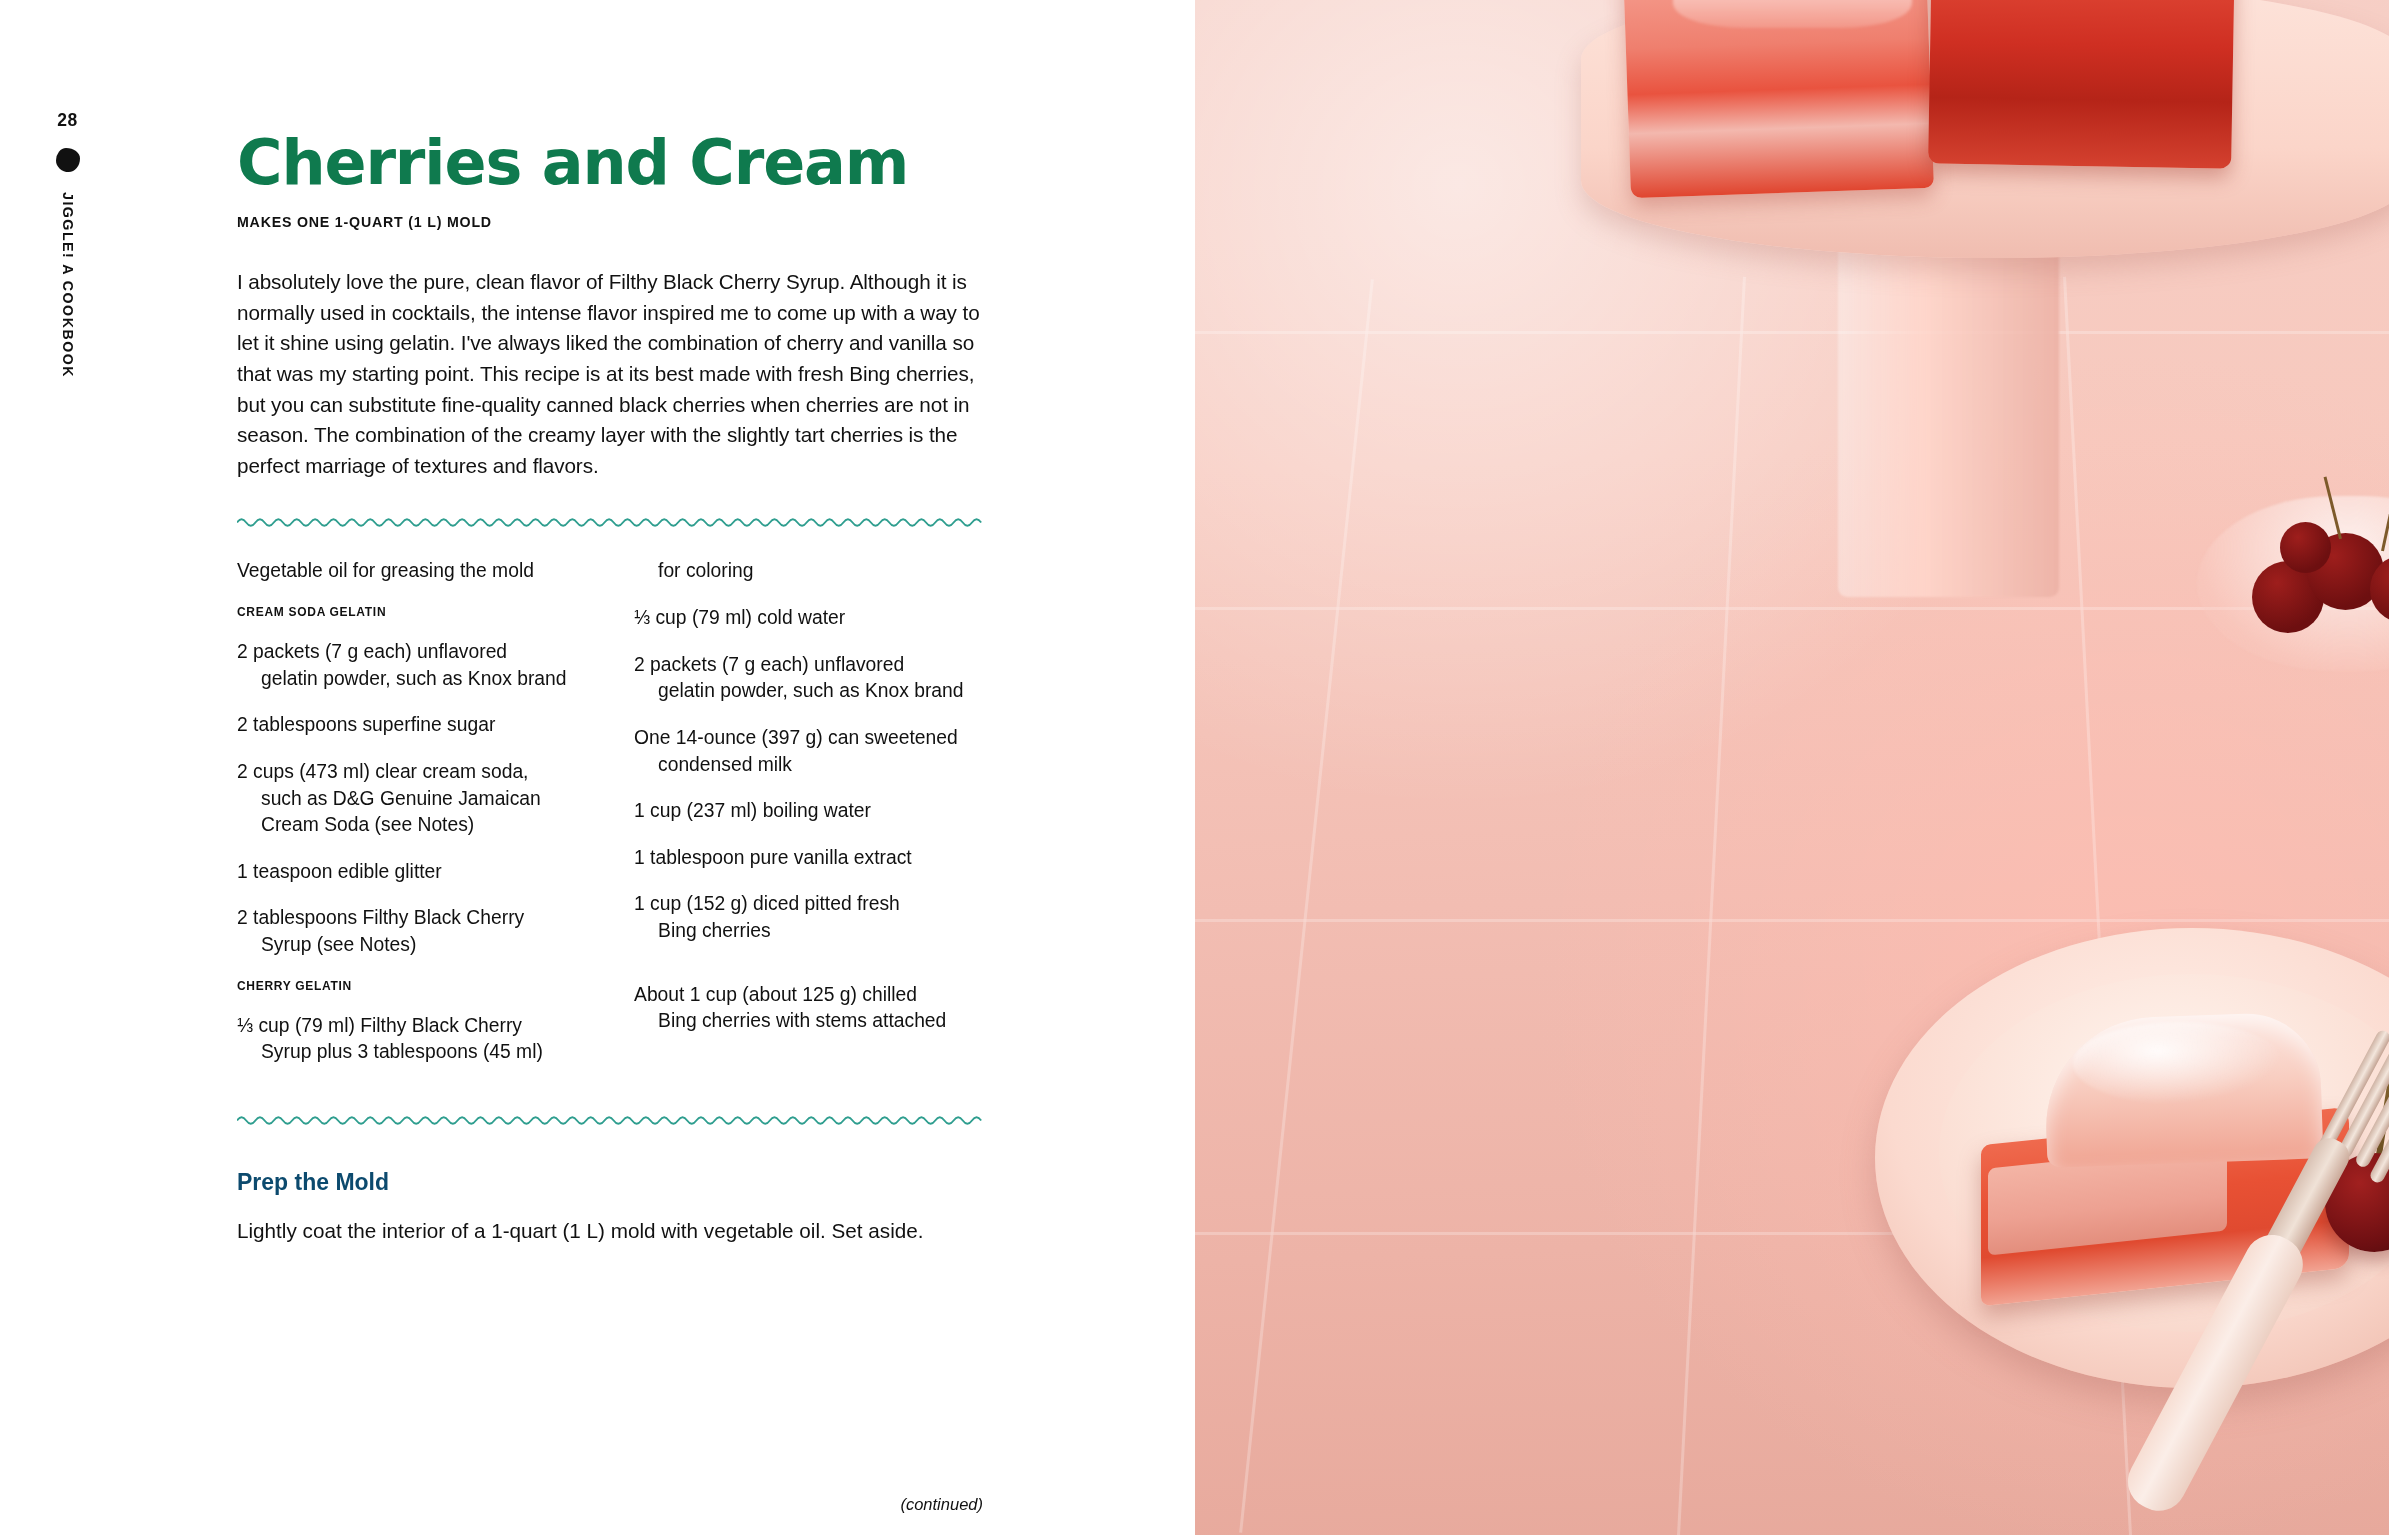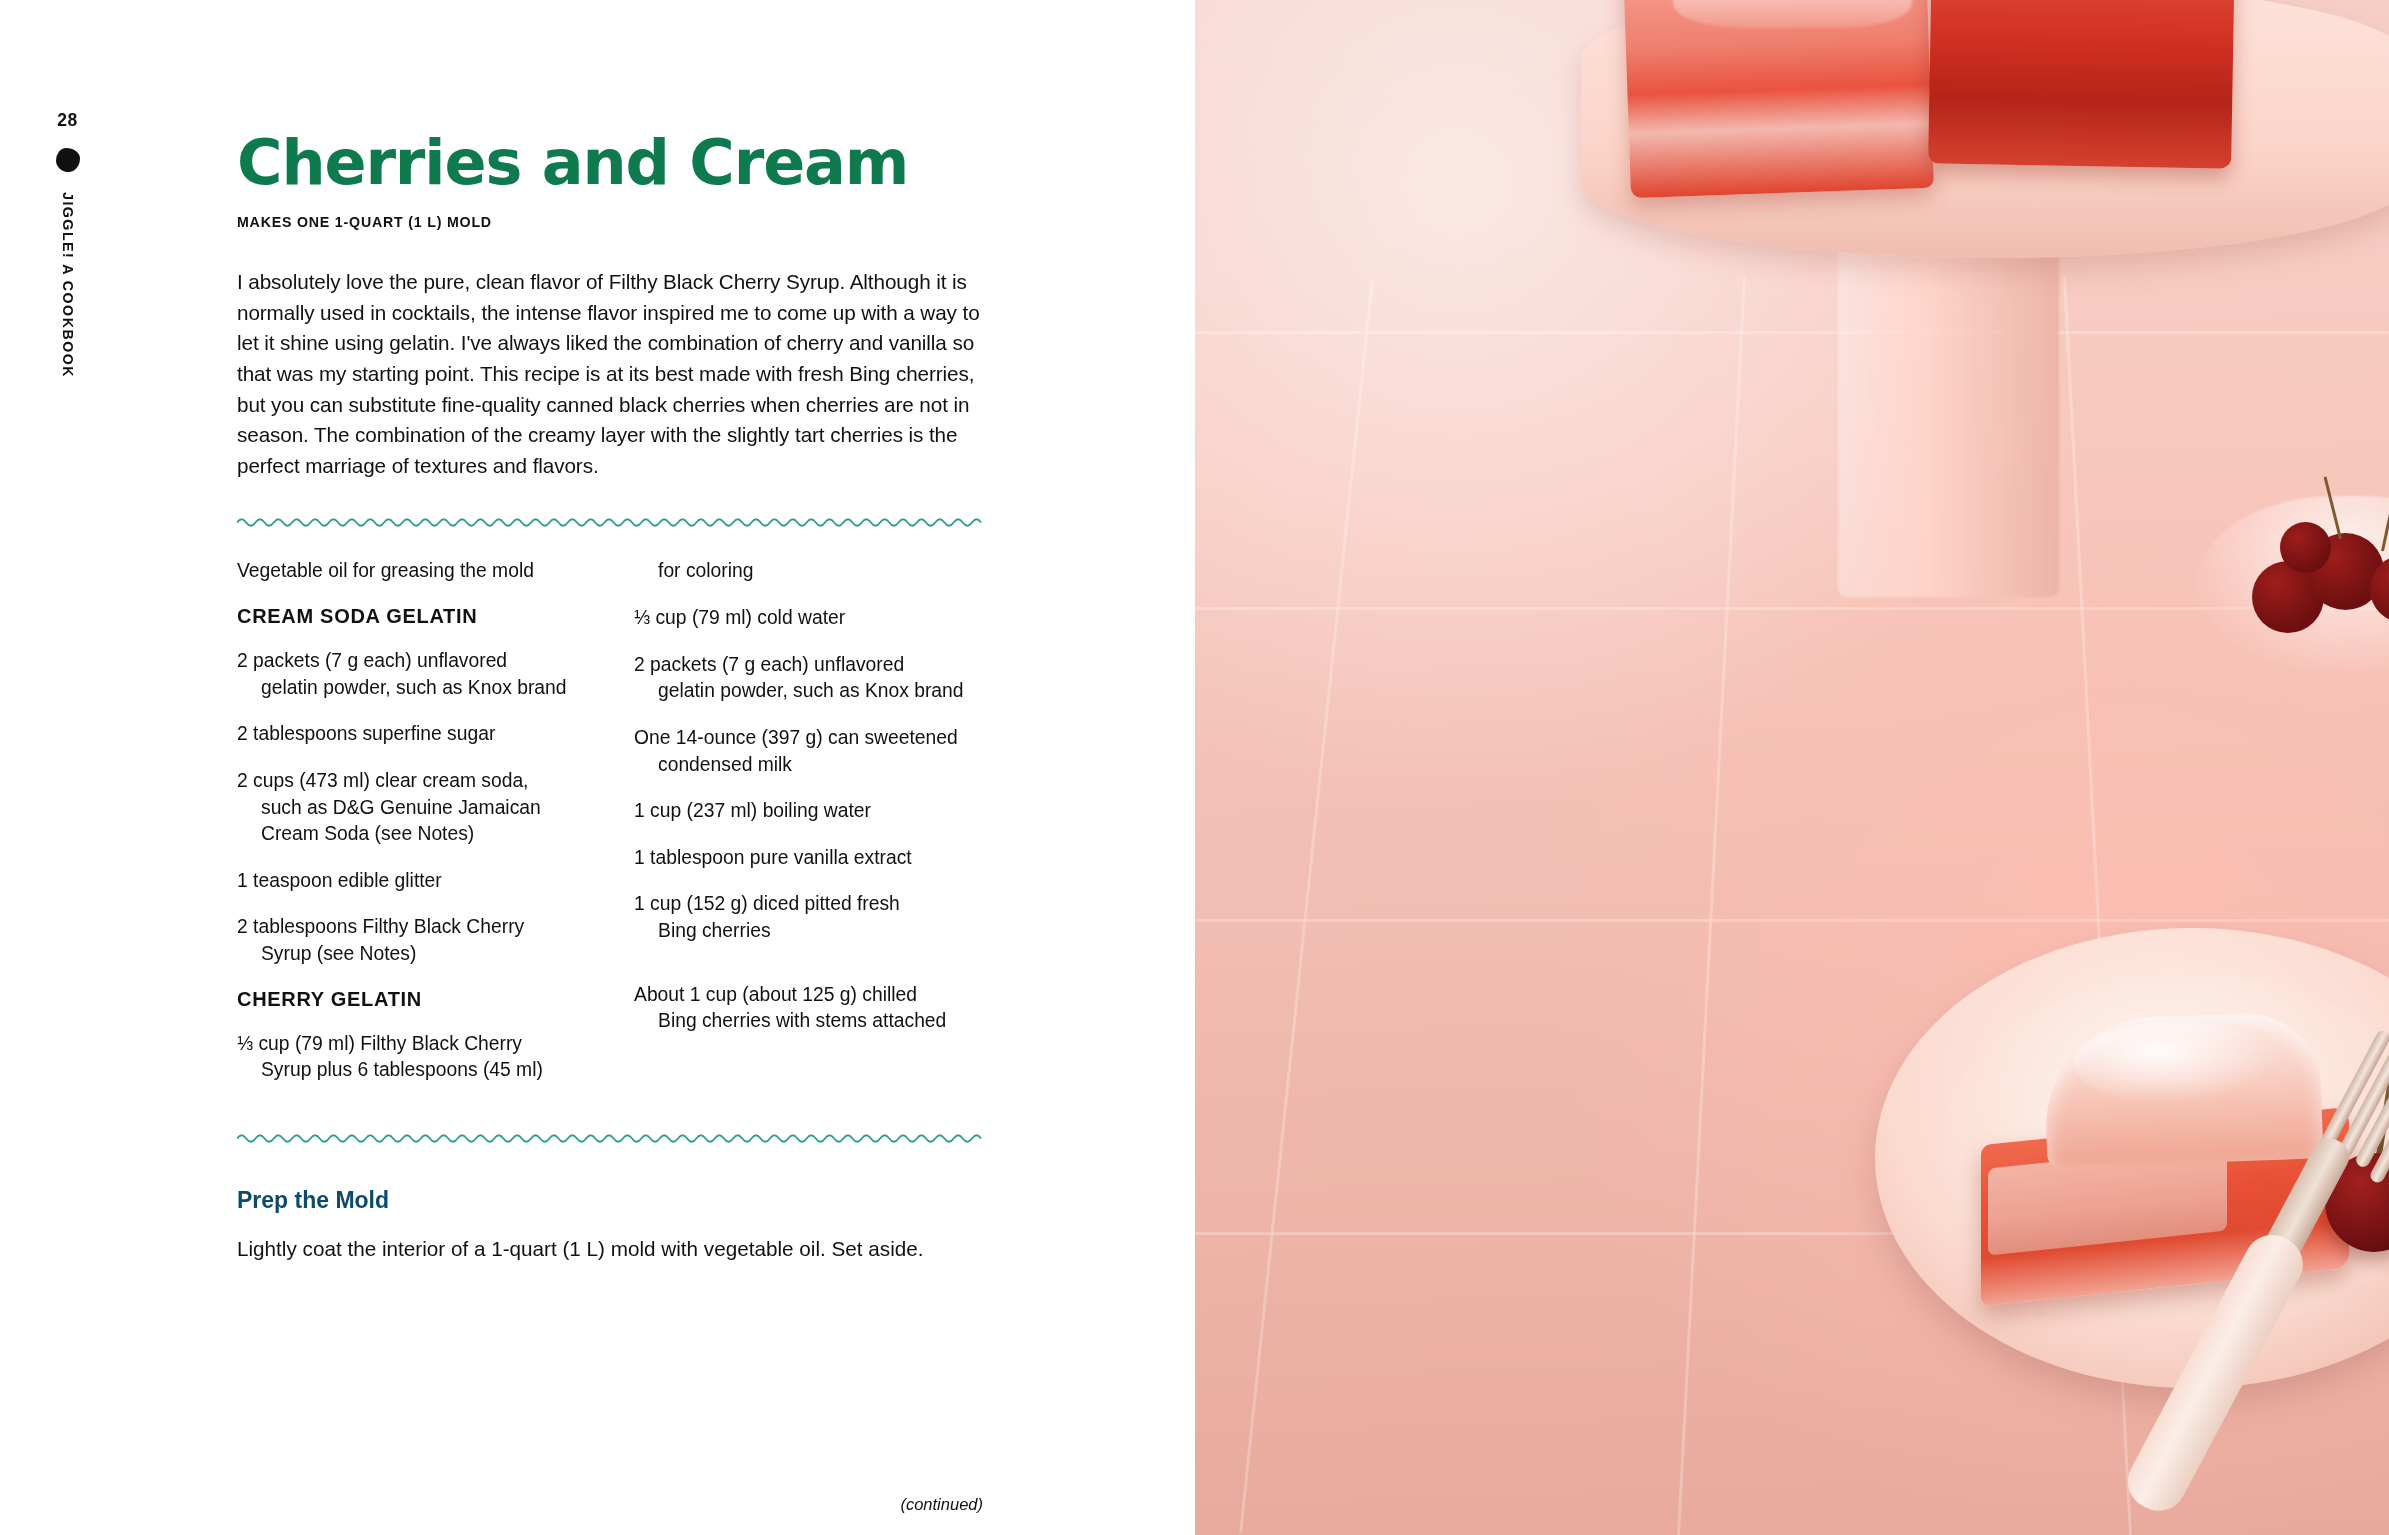--- a/index.html
+++ b/index.html
@@ -114,21 +114,21 @@
     line-height: 1.38;
     margin-bottom: 20px;
     color: #111;
     padding-left: 0;
   }
   .ing .cont {
     display: block;
     padding-left: 24px;
   }
   .subhead {
-    font-size: 20px;
+    font-size: 12px;
     font-weight: bold;
     letter-spacing: 0.7px;
     color: #111;
     margin-bottom: 20px;
     margin-top: 5.5px;
   }
   .section-head {
     font-size: 23px;
     font-weight: bold;
     color: #0c4a6e;
@@ -436,21 +436,21 @@
 
           <div class="ing">
             <span>2 tablespoons Filthy Black Cherry</span>
             <span class="cont">Syrup (see Notes)</span>
           </div>
 
           <div class="subhead">CHERRY GELATIN</div>
 
           <div class="ing">
             <span>⅓ cup (79 ml) Filthy Black Cherry</span>
-            <span class="cont">Syrup plus 6 tablespoons (45 ml)</span>
+            <span class="cont">Syrup plus 3 tablespoons (45 ml)</span>
           </div>
         </div>
 
         <div class="col right">
           <div class="ing">
             <span class="cont">for coloring</span>
           </div>
 
           <div class="ing">
             <span>⅓ cup (79 ml) cold water</span>

